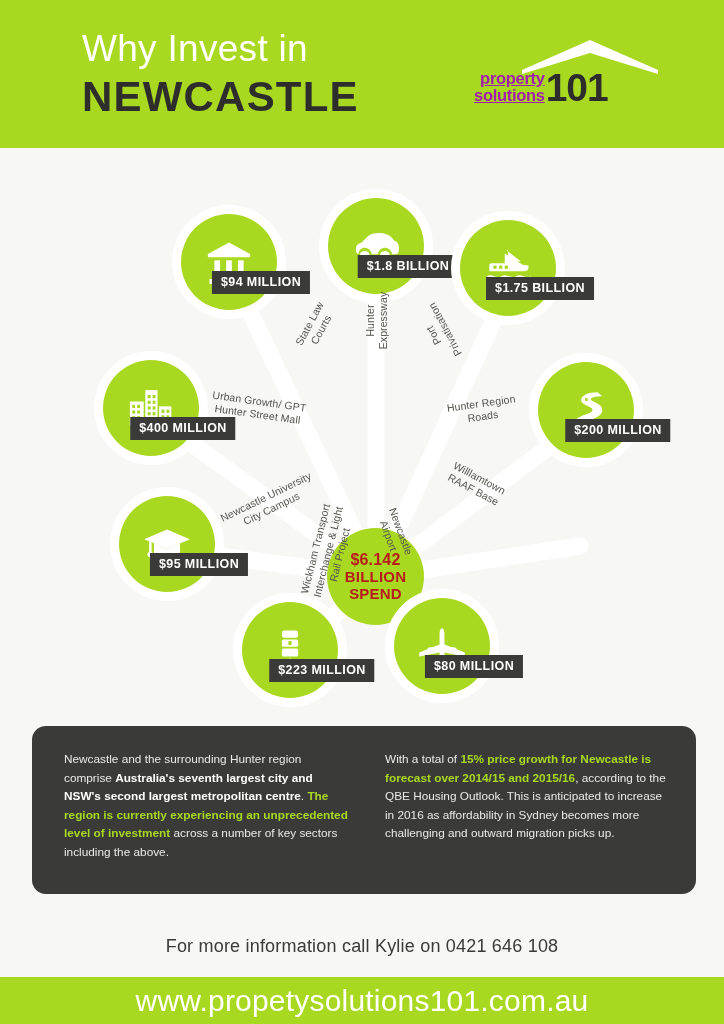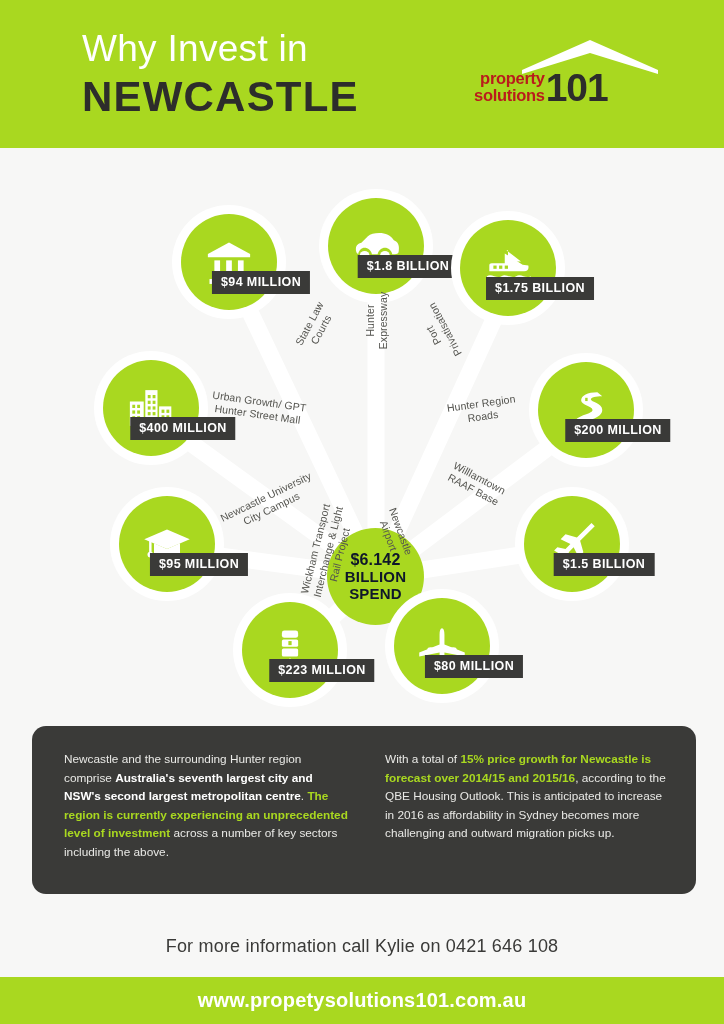--- a/index.html
+++ b/index.html
@@ -22,32 +22,32 @@
     letter-spacing: 0.3px; line-height: 46px; white-space: nowrap;
   }
   .title-line2 {
     font-size: 42px; color: #2d2d2b; font-weight: 700;
     letter-spacing: 1.2px; line-height: 50px; white-space: nowrap;
   }
   .logo { position: absolute; right: 66px; top: 40px; width: 184px; height: 82px; }
   .logo-chevron { position: absolute; left: 48px; top: 0px; width: 136px; height: 34px; }
   .logo-text { position: absolute; left: 0px; top: 30px; width: 184px; display: flex; align-items: flex-start; }
   .logo-words { display: flex; flex-direction: column; align-items: flex-end; line-height: 17px; }
-  .logo-words span { font-size: 16.5px; font-weight: 700; color: #b91c1c; letter-spacing: -0.3px; }
+  .logo-words span { font-size: 16.5px; font-weight: 700; color: #a21caf; letter-spacing: -0.3px; text-decoration: underline; }
   .logo-101 { font-size: 39px; font-weight: 700; color: #2d2d2b; line-height: 36px; letter-spacing: -1px; margin-left: 1px; }
 
   
   .diagram { position: absolute; left: 0; top: 148px; width: 724px; height: 570px; }
   .spokes { position: absolute; left: 0; top: 0; width: 724px; height: 570px; }
 
   .hub {
     position: absolute; left: 327px; top: 380px; width: 97px; height: 97px;
     border-radius: 50%; background: #a9d820;
     display: flex; flex-direction: column; align-items: center; justify-content: center;
-    text-align: center; color: #0f172a; font-weight: 700; font-size: 15px; line-height: 17px;
+    text-align: center; color: #b91c1c; font-weight: 700; font-size: 15px; line-height: 17px;
     letter-spacing: 0.2px;
   }
   .hub .amt { font-size: 16px; }
 
   .node { position: absolute; width: 96px; height: 96px; }
   .node .halo {
     position: absolute; left: -9px; top: -9px; width: 114px; height: 114px;
     border-radius: 50%; background: #ffffff;
   }
   .node .disc {
@@ -86,21 +86,21 @@
   .contact {
     position: absolute; left: 0; top: 915px; width: 724px; height: 62px;
     display: flex; align-items: center; justify-content: center;
     font-size: 18px; color: #3a3a38; letter-spacing: 0.2px; text-align: center;
   }
   .urlbar {
     position: absolute; left: 0; top: 977px; width: 724px; height: 47px;
     background: #a9d820; display: flex; align-items: center; justify-content: center;
   }
   .urlbar span {
-    font-size: 20px; font-weight: 700; color: #ffffff; letter-spacing: 0.2px;
+    font-size: 30px; font-weight: 400; color: #ffffff; letter-spacing: 0.2px;
   }
 </style>
 </head>
 <body>
 
 <div id="page">
 
   <div class="header">
     <div class="header-title-wrap">
       <div class="title-line1">Why Invest in</div>
@@ -191,29 +191,20 @@
           <path d="M46 10 C34 10 26 14 26 20 C26 26 40 27 40 32 C40 37 22 38 18 46 C15 52 16 56 18 58 L28 58 C25 55 25 51 30 48 C38 43 52 41 52 32 C52 23 38 22 38 19 C38 16 44 15 52 15 Z"></path>
           <rect x="31" y="17" width="3" height="4" fill="#a9d820"></rect>
           <rect x="33" y="29" width="3" height="4" fill="#a9d820"></rect>
           <rect x="28" y="44" width="3" height="4" fill="#a9d820"></rect>
           <rect x="22" y="52" width="3" height="4" fill="#a9d820"></rect>
         </svg>
       </div>
       <div class="badge">$200 MILLION</div>
     </div>
 
-    <div class="node" style="left:524px; top:348px;">
-      <div class="halo"></div>
-      <div class="disc">
-        <svg viewBox="0 0 64 64">
-          <path d="M56 6 L38 24 L24 20 L18 26 L30 32 L24 38 L14 36 L10 40 L20 46 L26 56 L30 52 L28 42 L34 36 L40 48 L46 42 L42 28 L60 10 Z"></path>
-        </svg>
-      </div>
-      <div class="badge">$1.5 BILLION</div>
-    </div>
 
     <div class="node" style="left:394px; top:450px;">
       <div class="halo"></div>
       <div class="disc">
         <svg viewBox="0 0 64 64">
           <path d="M32 10 C34 10 35 13 35 18 L35 30 L60 40 L60 45 L35 40 L35 48 L42 53 L42 56 L32 53 L22 56 L22 53 L29 48 L29 40 L4 45 L4 40 L29 30 L29 18 C29 13 30 10 32 10 Z"></path>
           <ellipse cx="18" cy="36" rx="4" ry="2.5"></ellipse>
           <ellipse cx="46" cy="36" rx="4" ry="2.5"></ellipse>
         </svg>
       </div>

